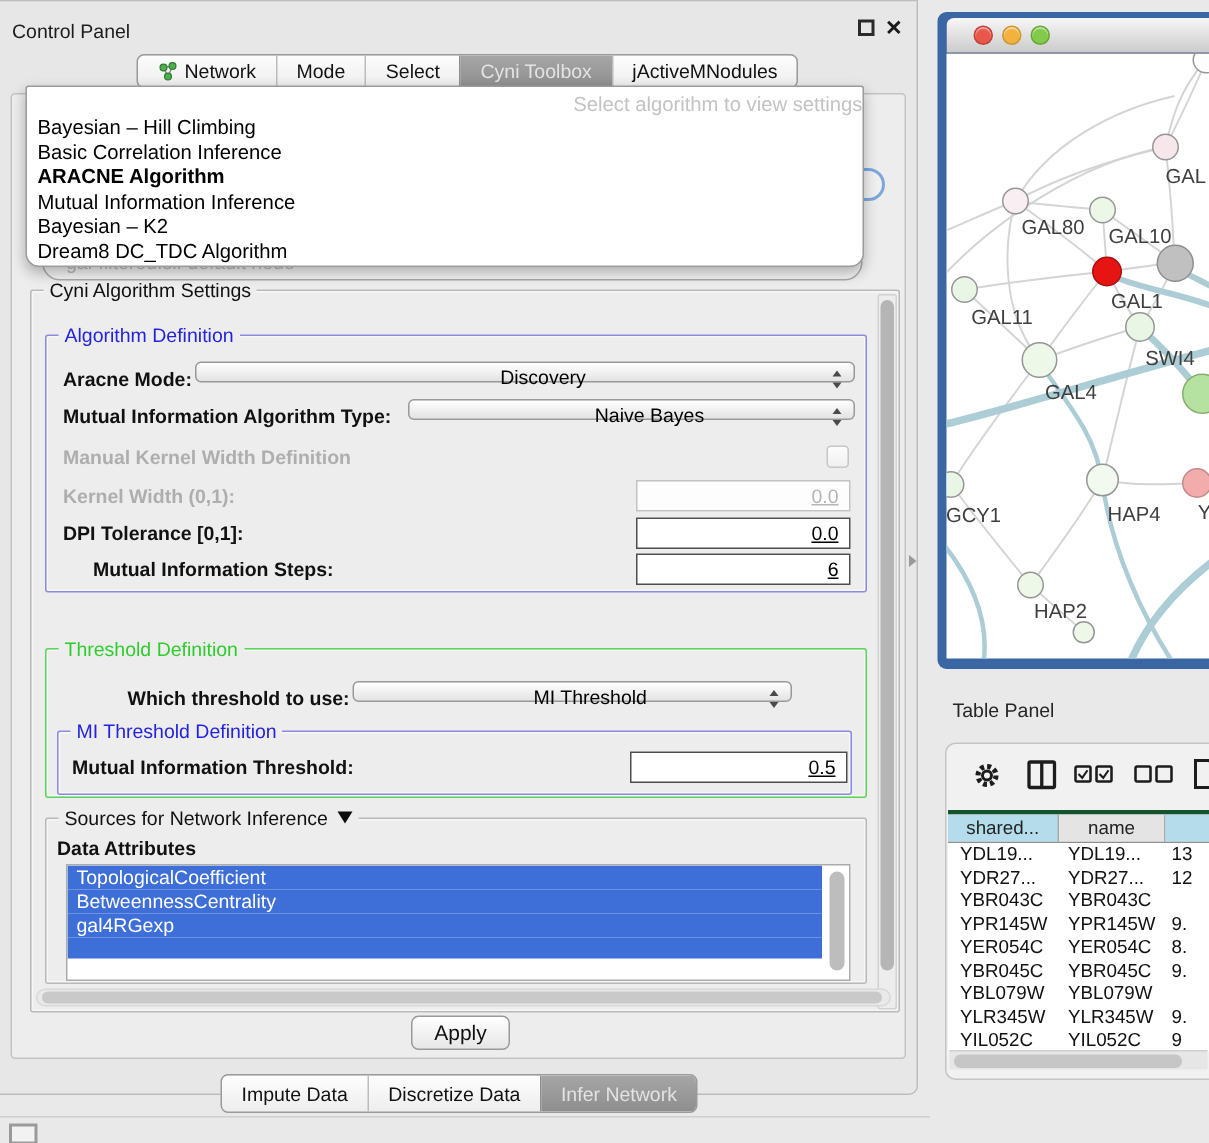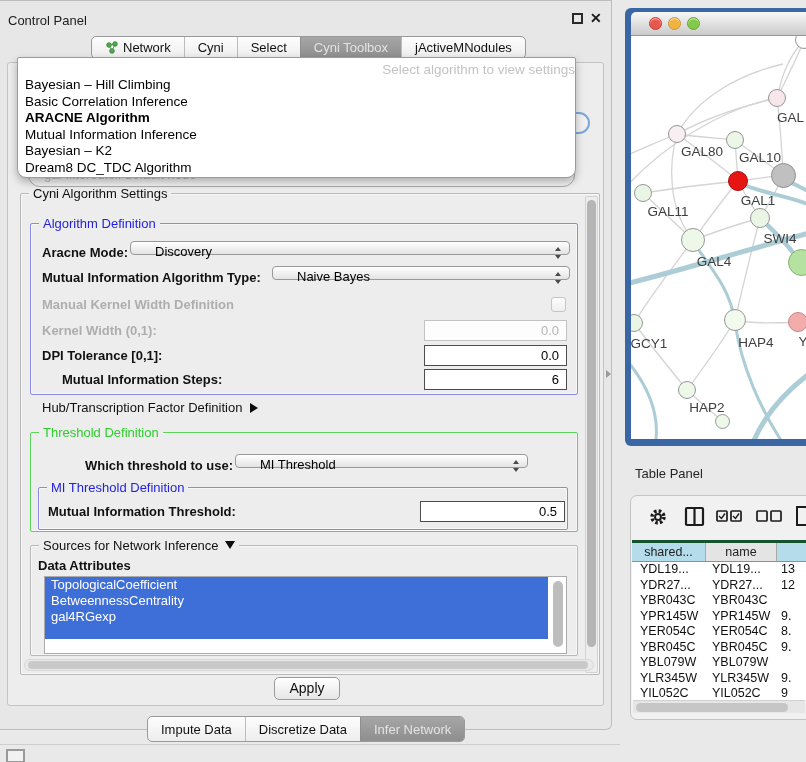--- a/index.html
+++ b/index.html
@@ -55,29 +55,29 @@
   .gtitle.green { color:#2ecc2e; }
   .grp.blue-border { border-color:#8a8ae0; }
   .grp.green-border { border-color:#58d658; }
 
   .lbl { font-size:13px; color:#111; white-space:nowrap; line-height:15px; }
   .lbl.b { font-weight:bold; }
   .lbl.dis { color:#aeaeae; font-weight:bold; }
 
   .combo { height:14px; border:1px solid #999; border-radius:4px;
            background:linear-gradient(#ffffff,#e3e3e3); font-size:13px; line-height:20px;
-           padding-left:24px; color:#000; white-space:nowrap; }
+           padding-left:24px; color:#000; white-space:nowrap;text-align:center; }
   .spin { position:absolute; right:7px; top:4px; width:8px; height:14px; }
   .spin:before { content:""; position:absolute; left:1px; top:1px; border-left:3.5px solid transparent;
                  border-right:3.5px solid transparent; border-bottom:4.5px solid #4a4a4a; }
   .spin:after { content:""; position:absolute; left:1px; bottom:1px; border-left:3.5px solid transparent;
                 border-right:3.5px solid transparent; border-top:4.5px solid #4a4a4a; }
 
   .tinput { height:21px; border:1px solid #4d4d4d; background:#fff; font-size:13px;
-            line-height:19px; text-align:right; padding-right:7px; color:#000; }
+            line-height:19px; text-align:right; padding-right:7px; color:#000;text-decoration:underline; }
   .tinput.dis { border-color:#c2c2c2; color:#b5b5b5; background:#fdfdfd; }
 
   .cbx { width:15px; height:15px; border:1px solid #c6c6c6; border-radius:3px;
          background:linear-gradient(#fdfdfd,#efefef); }
 
   .tri-right { display:inline-block; width:0; height:0; border-top:5.5px solid transparent;
                border-bottom:5.5px solid transparent; border-left:8px solid #0d0d0d;
                margin-left:8px; vertical-align:-1px; }
   .tri-down { display:inline-block; width:0; height:0; border-left:5.5px solid transparent;
               border-right:5.5px solid transparent; border-top:8px solid #0d0d0d;
@@ -171,21 +171,21 @@
         <line x1="4" y1="4" x2="10" y2="3" stroke="#8a8a8a" stroke-width="1"></line>
         <line x1="4" y1="4" x2="7" y2="10" stroke="#8a8a8a" stroke-width="1"></line>
         <line x1="10" y1="3" x2="7" y2="10" stroke="#8a8a8a" stroke-width="1"></line>
         <circle cx="4" cy="4" r="2.3" fill="#4fae4f" stroke="#2e7d2e" stroke-width="0.8"></circle>
         <circle cx="10" cy="3" r="2.3" fill="#4fae4f" stroke="#2e7d2e" stroke-width="0.8"></circle>
         <circle cx="7" cy="10" r="2.3" fill="#4fae4f" stroke="#2e7d2e" stroke-width="0.8"></circle>
       </svg>
       <span>Network</span>
     </div>
     <div class="tab">
-        <span>Cyni</span>
+        <span>Mode</span>
       </div>
     <div class="tab">
         <span>Select</span>
       </div>
     <div class="tab sel">
         <span>Cyni Toolbox</span>
       </div>
     <div class="tab">
         <span>jActiveMNodules</span>
       </div>
@@ -232,23 +232,20 @@
 
   <div class="abs lbl dis" style="left:42px; top:323px;">Kernel Width (0,1):</div>
   <div class="abs tinput dis" style="left:424px; top:320px; width:143px;">0.0</div>
 
   <div class="abs lbl b" style="left:42px; top:348px;">DPI Tolerance [0,1]:</div>
   <div class="abs tinput" style="left:424px; top:345px; width:143px;">0.0</div>
 
   <div class="abs lbl b" style="left:42px; top:372px;padding-left:20px;">Mutual Information Steps:</div>
   <div class="abs tinput" style="left:424px; top:369px; width:143px;">6</div>
 
-  <div class="abs lbl" style="left:42px; top:400px;">
-    <span>Hub/Transcription Factor Definition</span><span class="tri-right"></span>
-  </div>
 
   <div class="abs grp green-border" style="left:30px; top:432px; width:548px; height:100px;">
     <span class="gtitle green">Threshold Definition</span>
   </div>
 
   <div class="abs lbl b" style="left:85px; top:458px;">Which threshold to use:</div>
   <div class="abs combo" style="left:235px; top:454px; width:293px;">
     <span>MI Threshold</span>
     <span class="spin"></span>
   </div>

